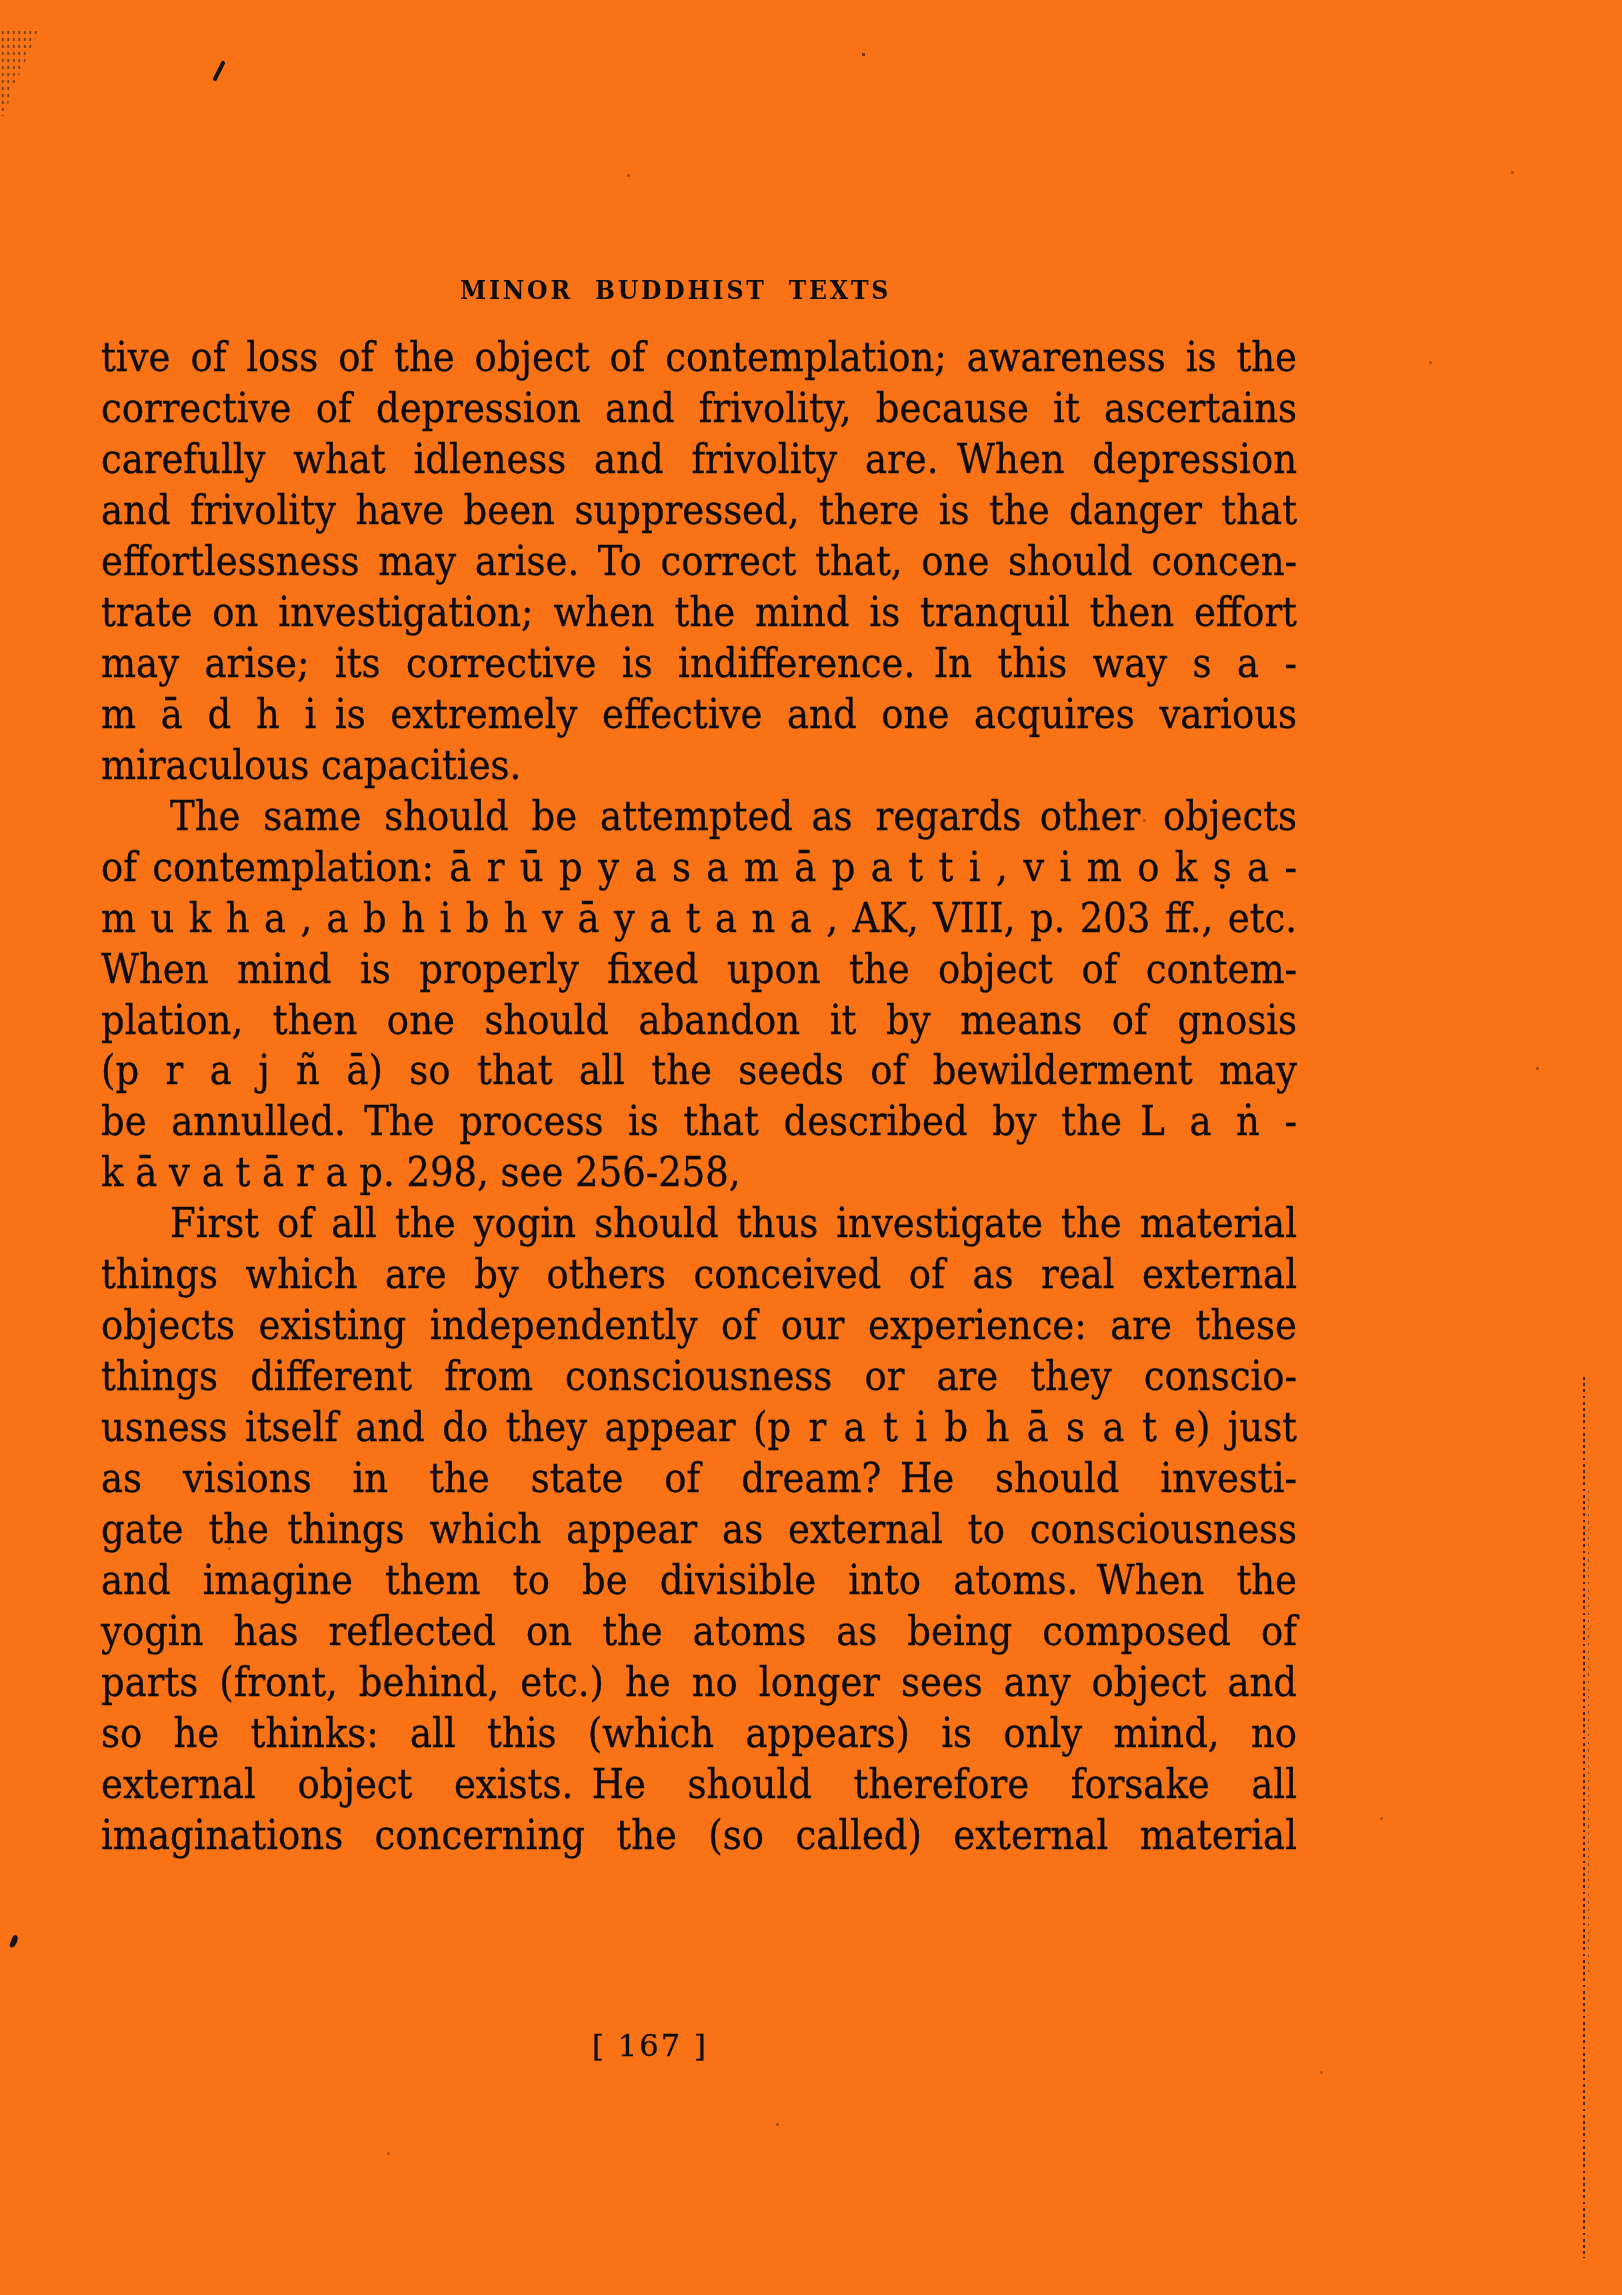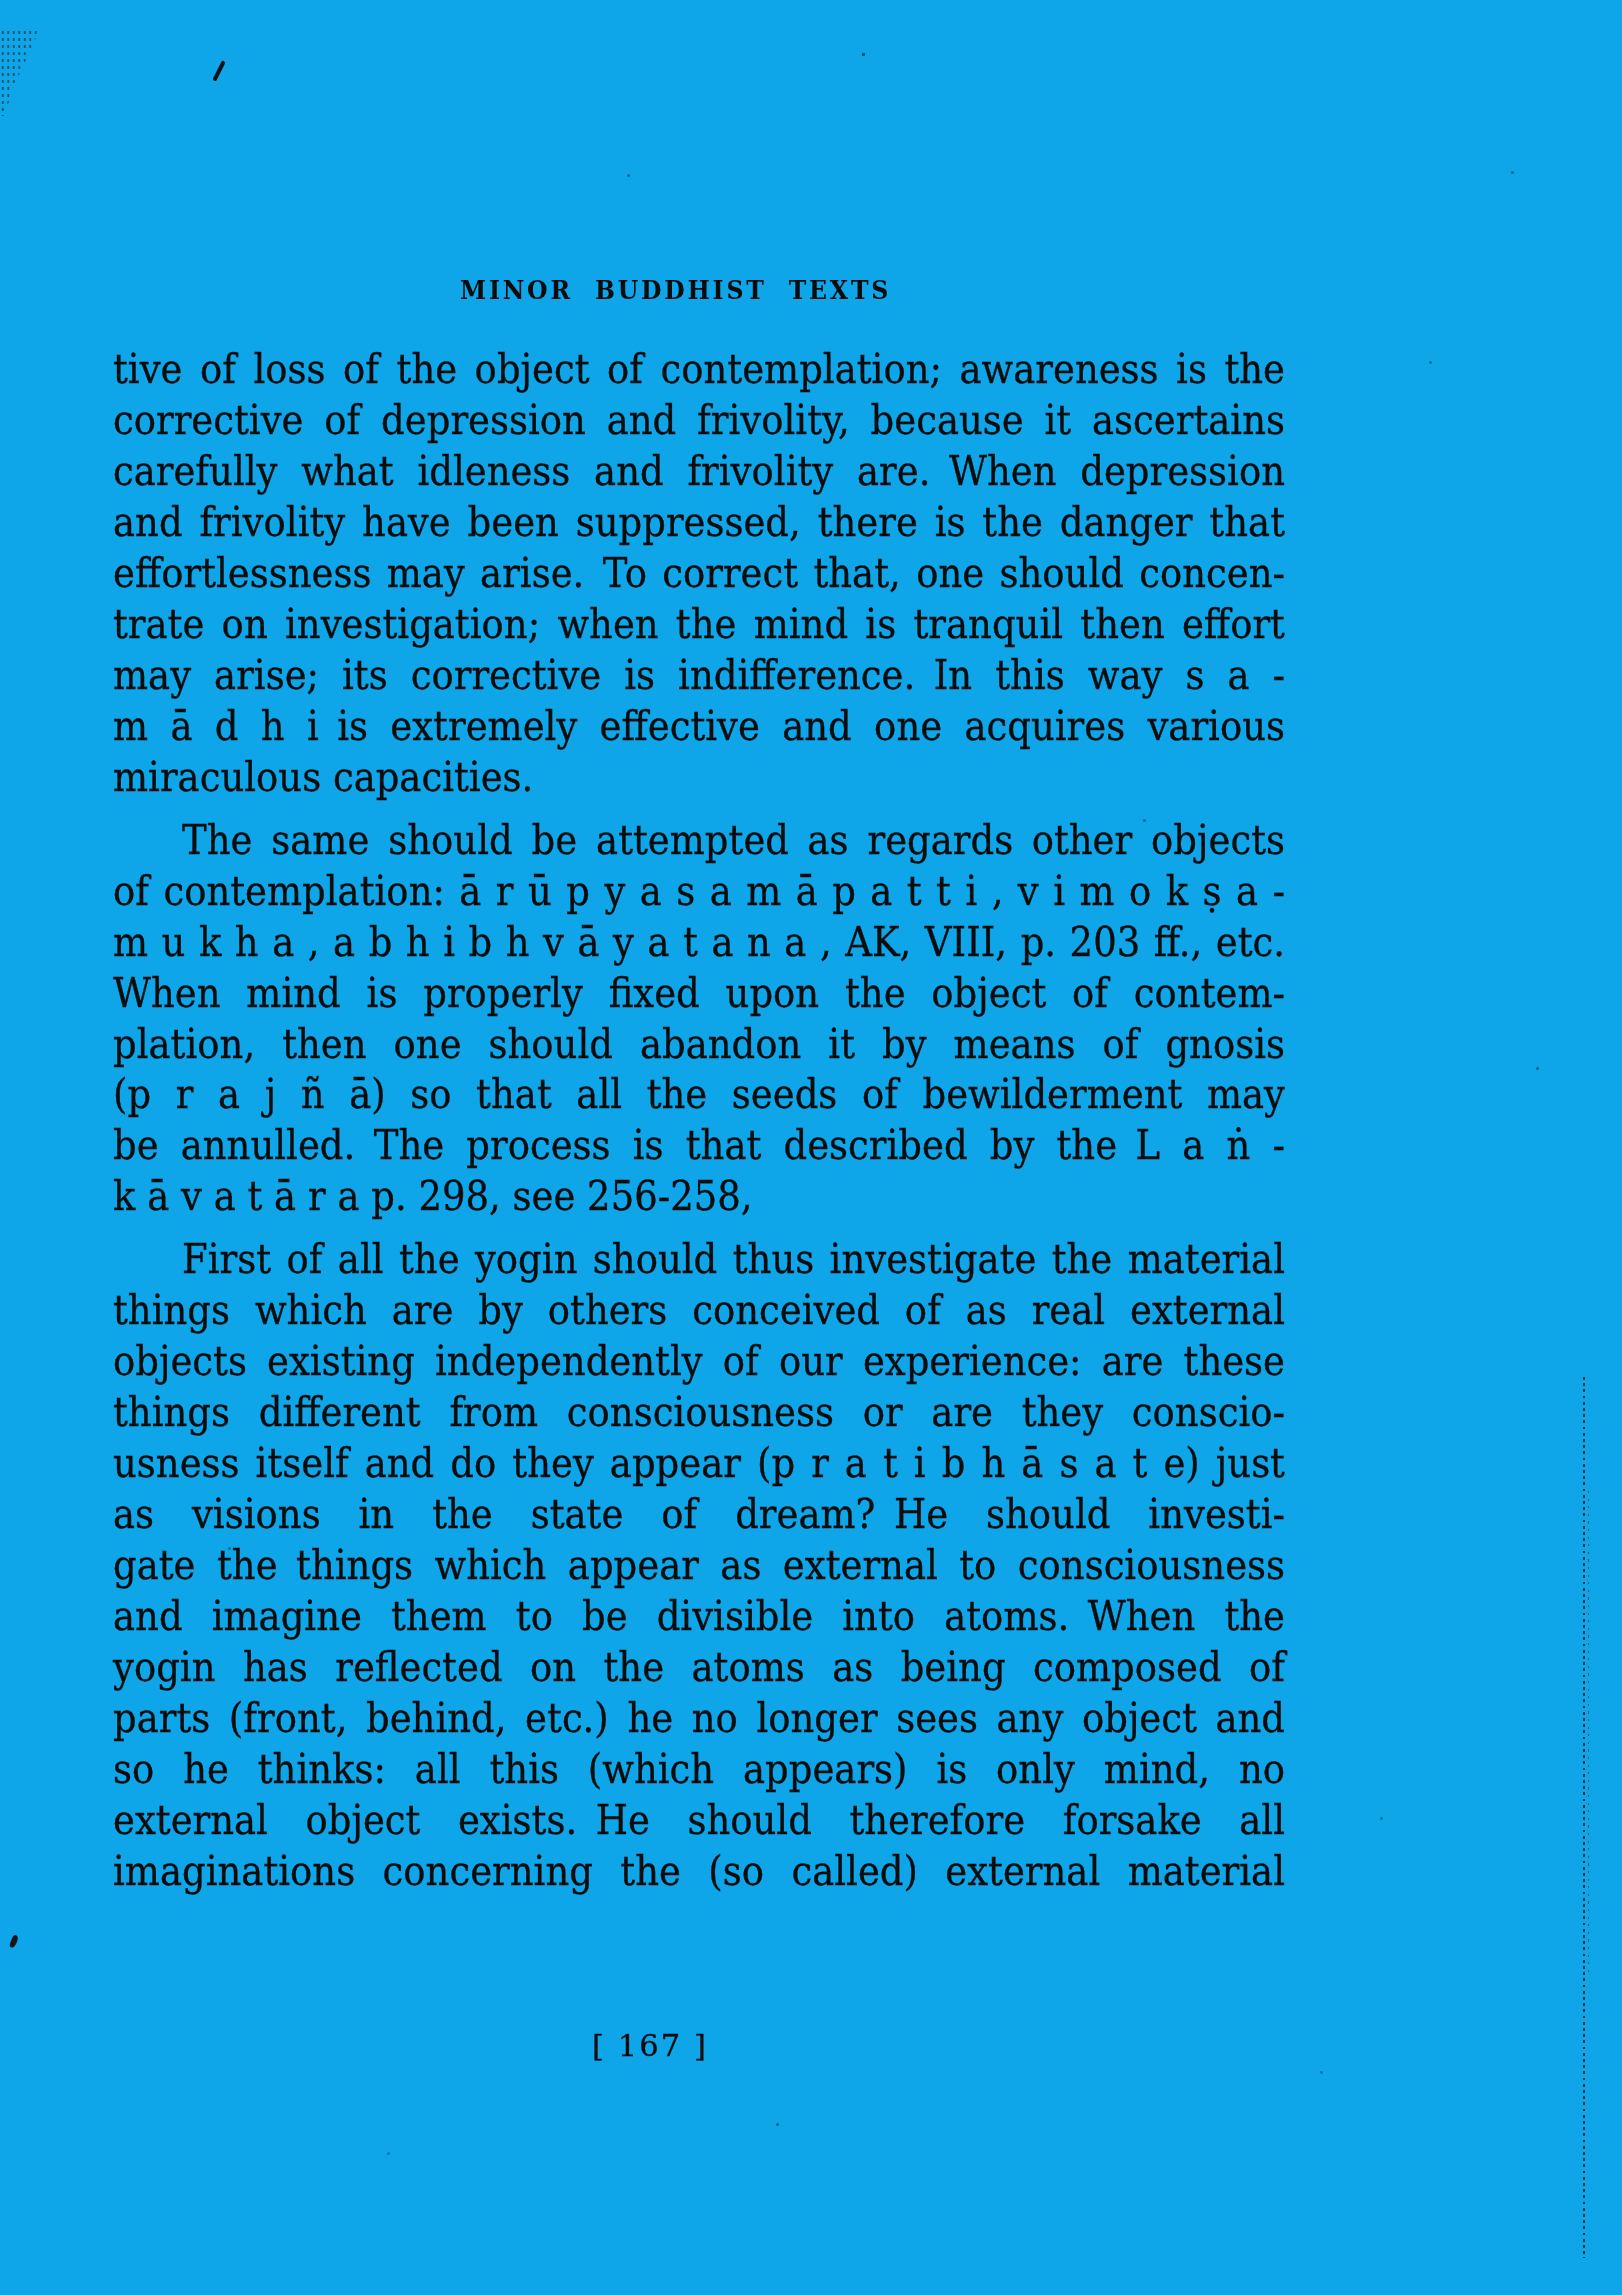--- a/index.html
+++ b/index.html
@@ -6,40 +6,40 @@
   body {
     width: 1623px; height: 2295px;
     background: #ffffff;
     position: relative;
     font-family: "DejaVu Serif", serif;
     color: #0c0c0c;
     overflow: hidden;
   }
   .page {
     position: absolute; inset: 0;
-    background: #0ea5e9;
+    background: #f97316;
     text-decoration: underline;
   }
   .running-header {
     position: absolute;
     left: 460px; top: 275px;
     font-size: 23.6px;
     font-weight: 700;
     letter-spacing: 2.8px;
     word-spacing: 11px;
     transform: scaleY(1.08);
     transform-origin: left top;
     white-space: nowrap;
   }
   .text-block {
     position: absolute;
     left: 101px; top: 331px;
     width: 1196px;
   }
-  .para { margin: 12px; }
+  .para { margin: 0; }
   .line {
     height: 51px;
     line-height: 51px;
     font-size: 37px;
     text-align: justify;
     text-align-last: justify;
     transform: scaleY(1.12);
     transform-origin: 50% 50%;
     -webkit-text-stroke: 0.3px currentColor;
   }

